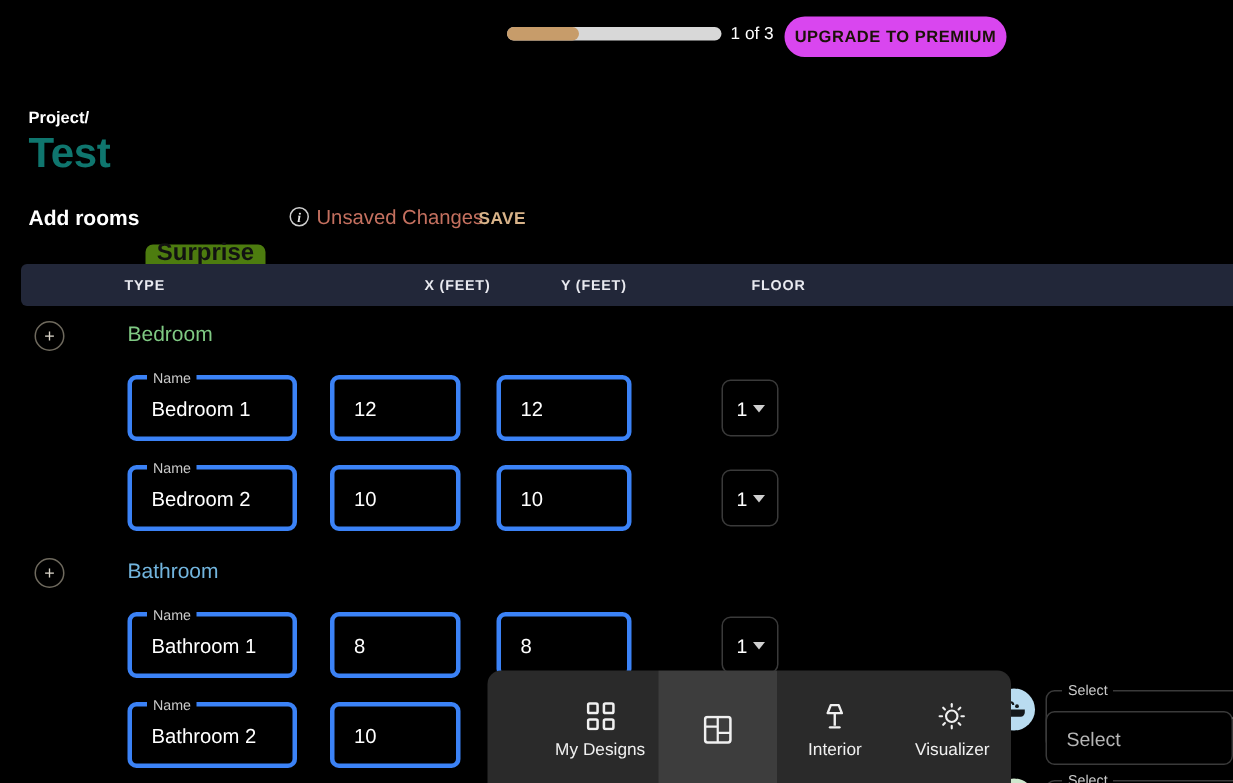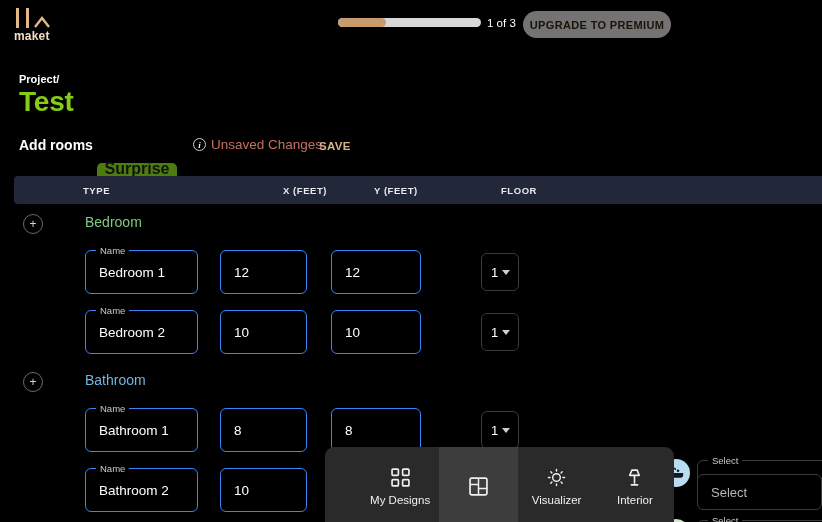--- a/index.html
+++ b/index.html
@@ -34,34 +34,34 @@
   .progress-fill {
     height: 9px; border-radius: 5px; background: #c79c6a; width: 33.3%;
   }
   .progress-count {
     position: absolute; left: 487px; top: 17px;
     font-size: 11.5px; color: #ffffff; font-weight: 400;
   }
   .upgrade-btn {
     position: absolute; left: 523px; top: 11px;
     width: 148px; height: 27px; border-radius: 14px;
-    background: #737373; color: #1a1207;
+    background: #d946ef; color: #1a1207;
     font-size: 11px; font-weight: 700; letter-spacing: .35px;
     display: flex; align-items: center; justify-content: center;
     border: none; cursor: pointer; font-family: inherit;
   }
 
   
   .project-label {
     position: absolute; left: 19px; top: 73px;
     font-size: 11px; font-weight: 700; color: #ffffff; text-align: center;
   }
   .project-title {
     position: absolute; left: 19px; top: 86px;
-    font-size: 28px; font-weight: 700; color: #84cc16; letter-spacing: -.2px;
+    font-size: 28px; font-weight: 700; color: #0f766e; letter-spacing: -.2px;
   }
 
   .addrooms-label {
     position: absolute; left: 19px; top: 137px;
     font-size: 14px; font-weight: 700; color: #ffffff;
   }
   .surprise-btn {
     position: absolute; left: 97px; top: 131px;
     width: 80px; height: 29px; border-radius: 5px;
     background: #4d7c0f; color: #121212;
@@ -114,21 +114,21 @@
     color: #d9d4c8; font-size: 12px; line-height: 1;
     display: flex; align-items: center; justify-content: center;
     cursor: pointer; font-family: inherit;
   }
   .group-name { position: absolute; left: 85px; font-size: 14px; }
   .group-name.bedroom { color: #7fc983; }
   .group-name.bathroom { color: #72b5de; }
 
   .field {
     position: absolute;
-    border: 1px solid #3b82f6; border-radius: 6px;
+    border: 3px solid #3b82f6; border-radius: 6px;
     background: #000; height: 44px;
     display: flex; align-items: center;
   }
   .field .val {
     font-size: 13.5px; color: #ffffff; padding-left: 13px;
   }
   .float-label {
     position: absolute; left: 10px; top: -6px;
     font-size: 9.5px; color: #c9c9c9; background: #000;
     padding: 0 4px; line-height: 11px;
@@ -187,30 +187,20 @@
     border: 1px solid #3a3a3a; border-radius: 6px; background: #000;
     display: flex; align-items: center;
   }
   .bottom-select .sv { font-size: 13px; color: #b6b6b6; padding-left: 13px; }
 </style>
 </head>
 <body>
 
 <div class="topbar">
 
-  <div class="logo">
-    <div class="logo-mark">
-      <div class="logo-bar b1"></div>
-      <div class="logo-bar b2"></div>
-      <svg class="logo-caret" viewBox="0 0 16 12">
-        <path d="M1 11 L8 2 L15 11" fill="none" stroke="#e2b887" stroke-width="2.4"></path>
-      </svg>
-    </div>
-    <div class="logo-text">maket</div>
-  </div>
 
   <div class="progress-wrap">
     <div class="progress-track">
       <div class="progress-fill"></div>
     </div>
   </div>
   <div class="progress-count">1 of 3</div>
 
   <button class="upgrade-btn">UPGRADE TO PREMIUM</button>
 </div>
@@ -354,48 +344,48 @@
 
   <div class="nav-item active">
     <div class="nav-icon">
       <svg width="19" height="19" viewBox="0 0 18 18">
         <rect x="1" y="1" width="16" height="16" rx="1.5" fill="none" stroke="#f0f0f0" stroke-width="1.6"></rect>
         <line x1="9" y1="1" x2="9" y2="17" stroke="#f0f0f0" stroke-width="1.4"></line>
         <line x1="1" y1="7" x2="9" y2="7" stroke="#f0f0f0" stroke-width="1.4"></line>
         <line x1="9" y1="11" x2="17" y2="11" stroke="#f0f0f0" stroke-width="1.4"></line>
       </svg>
     </div>
+  </div>
+
+  <div class="nav-item">
+    <div class="nav-icon">
+      <svg width="19" height="19" viewBox="0 0 18 18">
+        <path d="M4.5 7 L6.5 2 h5 l2 5 z" fill="none" stroke="#f0f0f0" stroke-width="1.5" stroke-linejoin="round"></path>
+        <line x1="9" y1="7" x2="9" y2="15" stroke="#f0f0f0" stroke-width="1.5"></line>
+        <line x1="6" y1="16" x2="12" y2="16" stroke="#f0f0f0" stroke-width="1.5" stroke-linecap="round"></line>
+      </svg>
+    </div>
+    <div class="nav-label">Interior</div>
   </div>
 
   <div class="nav-item">
     <div class="nav-icon">
       <svg width="19" height="19" viewBox="0 0 20 20">
         <circle cx="10" cy="10" r="4" fill="none" stroke="#f0f0f0" stroke-width="1.5"></circle>
         <g stroke="#f0f0f0" stroke-width="1.5" stroke-linecap="round">
           <line x1="10" y1="1.5" x2="10" y2="3.2"></line>
           <line x1="10" y1="16.8" x2="10" y2="18.5"></line>
           <line x1="1.5" y1="10" x2="3.2" y2="10"></line>
           <line x1="16.8" y1="10" x2="18.5" y2="10"></line>
           <line x1="4" y1="4" x2="5.2" y2="5.2"></line>
           <line x1="14.8" y1="14.8" x2="16" y2="16"></line>
           <line x1="16" y1="4" x2="14.8" y2="5.2"></line>
           <line x1="5.2" y1="14.8" x2="4" y2="16"></line>
         </g>
       </svg>
     </div>
     <div class="nav-label">Visualizer</div>
   </div>
-
-  <div class="nav-item">
-    <div class="nav-icon">
-      <svg width="19" height="19" viewBox="0 0 18 18">
-        <path d="M4.5 7 L6.5 2 h5 l2 5 z" fill="none" stroke="#f0f0f0" stroke-width="1.5" stroke-linejoin="round"></path>
-        <line x1="9" y1="7" x2="9" y2="15" stroke="#f0f0f0" stroke-width="1.5"></line>
-        <line x1="6" y1="16" x2="12" y2="16" stroke="#f0f0f0" stroke-width="1.5" stroke-linecap="round"></line>
-      </svg>
-    </div>
-    <div class="nav-label">Interior</div>
-  </div>
 </div>
 
 <div class="bottom-select">
   <span class="sv">Select</span>
 </div>
 
 </body></html>

